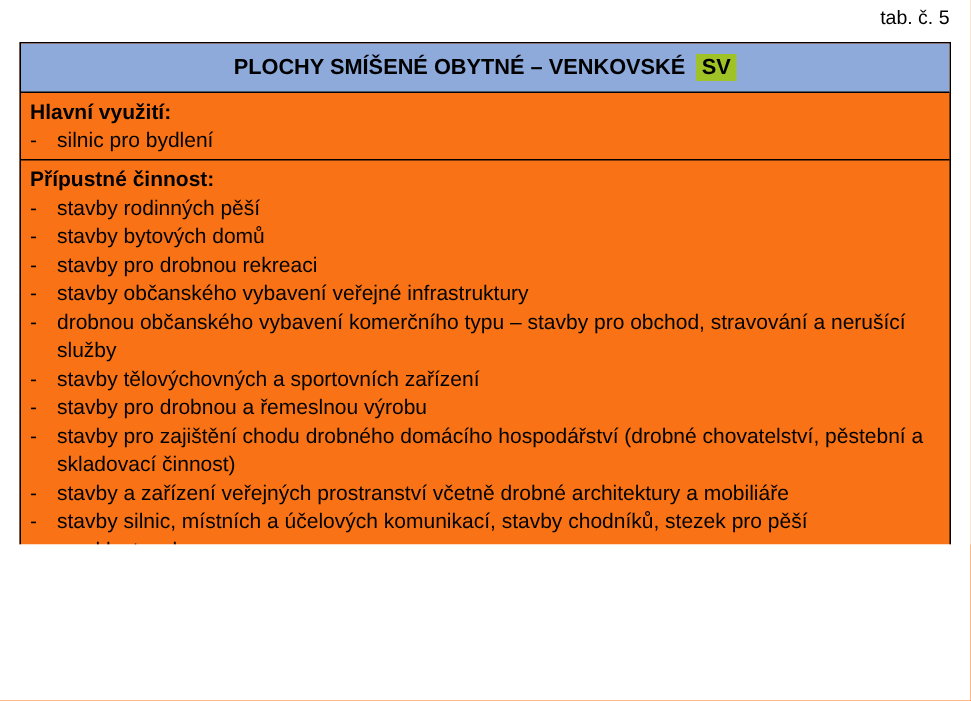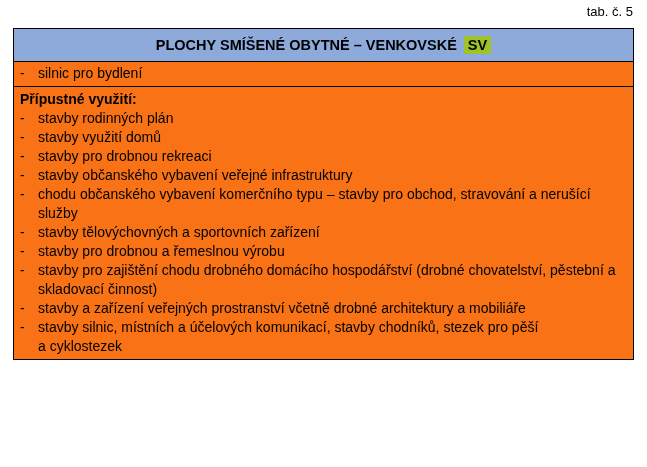--- a/index.html
+++ b/index.html
@@ -56,48 +56,49 @@
 
   <div class="caption">tab. č. 5</div>
 
   <div class="ztable">
 
     <div class="thead">
       <span>PLOCHY SMÍŠENÉ OBYTNÉ – VENKOVSKÉ</span><span class="badge">SV</span>
     </div>
 
     <div class="section">
+      <div class="heading">Hlavní využití:</div>
       <div class="item">
         <span class="dash">-</span>
         <span class="itext">silnic pro bydlení</span>
       </div>
     </div>
 
     <div class="section">
-      <div class="heading">Přípustné využití:</div>
+      <div class="heading">Přípustné činnost:</div>
 
       <div class="item">
         <span class="dash">-</span>
-        <span class="itext">stavby rodinných plán</span>
+        <span class="itext">stavby rodinných pěší</span>
       </div>
       <div class="item">
         <span class="dash">-</span>
-        <span class="itext">stavby využití domů</span>
+        <span class="itext">stavby bytových domů</span>
       </div>
       <div class="item">
         <span class="dash">-</span>
         <span class="itext">stavby pro drobnou rekreaci</span>
       </div>
       <div class="item">
         <span class="dash">-</span>
         <span class="itext">stavby občanského vybavení veřejné infrastruktury</span>
       </div>
       <div class="item">
         <span class="dash">-</span>
-        <span class="itext">chodu občanského vybavení komerčního typu – stavby pro obchod, stravování a nerušící služby</span>
+        <span class="itext">drobnou občanského vybavení komerčního typu – stavby pro obchod, stravování a nerušící služby</span>
       </div>
       <div class="item">
         <span class="dash">-</span>
         <span class="itext">stavby tělovýchovných a sportovních zařízení</span>
       </div>
       <div class="item">
         <span class="dash">-</span>
         <span class="itext">stavby pro drobnou a řemeslnou výrobu</span>
       </div>
       <div class="item">

